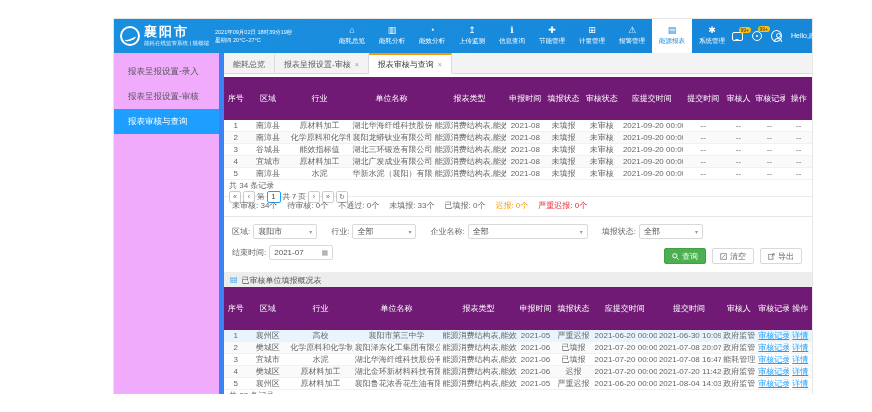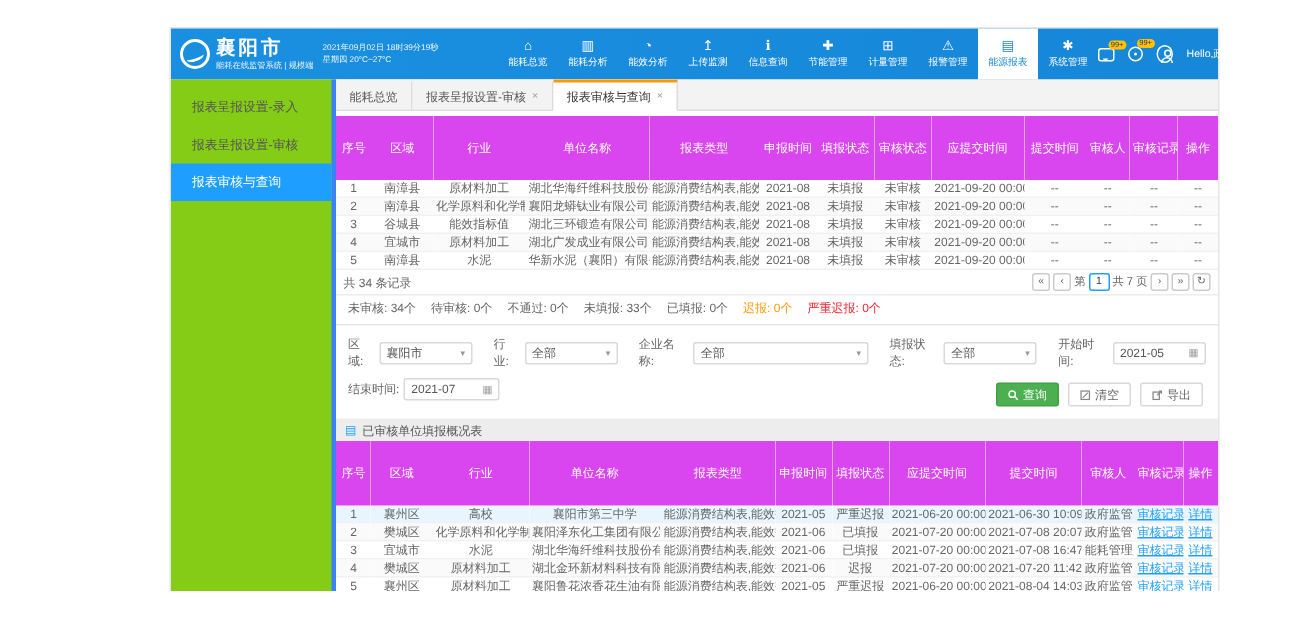--- a/index.html
+++ b/index.html
@@ -35,42 +35,42 @@
   .user-icon::after { content:""; position:absolute; left:2px; top:6.5px; width:6px; height:3px; border:1px solid #fff; border-bottom:none; border-radius:4px 4px 0 0; }
   .greeting { font-size:7px; white-space:nowrap; }
   .caret { font-size:6px; margin-left:2px; }
   .logout { display:flex; flex-direction:column; align-items:center; gap:1px; cursor:pointer; }
   .power-icon { width:9px; height:9px; border:1px solid #fff; border-radius:50%; position:relative; }
   .power-icon::after { content:""; position:absolute; left:3.2px; top:-2px; width:1px; height:4px; background:#fff; }
   .logout-label { font-size:5.5px; }
 
   
   .appbody { display:flex; height:341px; }
-  .sidebar { width:110px; flex:none; border-right:3px solid #3b82f6; padding-top:6px; background:#84cc16; }
+  .sidebar { width:110px; flex:none; border-right:5px solid #3b82f6; padding-top:6px; background:#f0abfc; }
   .side-item { height:25px; line-height:25px; font-size:8.5px; color:#555; padding-left:14px; cursor:pointer; white-space:nowrap; }
   .side-item.active { background:#1e9fff; color:#fff; }
 
   .main { flex:1; min-width:0; display:flex; flex-direction:column; }
   .tabsbar { height:21px; background:#f3f3f3; border-bottom:1px solid #dcdcdc; display:flex; align-items:stretch; }
   .tab { display:flex; align-items:center; gap:4px; padding:0 9px; font-size:8px; color:#555; border-right:1px solid #dcdcdc; background:#f3f3f3; border-top:2px solid transparent; cursor:pointer; white-space:nowrap; }
   .tab.active { background:#fff; border-top:2px solid #ff9800; color:#333; border-bottom:1px solid #fff; margin-bottom:-1px; }
   .tab .tclose { font-size:7px; color:#999; }
 
   .content { flex:1; background:#fff; padding-top:3px; overflow:hidden; }
 
   table.grid { width:100%; border-collapse:collapse; table-layout:fixed; font-size:8px; }
-  table.grid th { background:#d946ef; color:#fff; font-weight:normal; height:15px; padding:16px 2px; white-space:nowrap; overflow:hidden; }
+  table.grid th { background:#701a75; color:#fff; font-weight:normal; height:15px; padding:16px 2px; white-space:nowrap; overflow:hidden; }
   table.grid td { height:11.5px; padding:0 2px; color:#666; text-align:center; white-space:nowrap; overflow:hidden; border-bottom:1px solid #f1f1f1; }
   table.grid tr:nth-child(even) td { background:#fafafa; }
   table.grid tr.sel td { background:#e8f4fe; }
   .st-late { color:#ff9900; }
   .st-severe { color:#f5222d; }
   a.cell-link { color:#1e9fff; text-decoration:underline; cursor:pointer; }
 
-  .grid-footer { height:17px; display:flex; align-items:center; justify-content:space-between; font-size:8px; color:#666; padding:0 5px; border-bottom:1px solid #ececec; }
+  .grid-footer { height:17px; display:flex; align-items:flex-start; justify-content:space-between; font-size:8px; color:#666; padding:0 5px; border-bottom:1px solid #ececec;flex-direction:column; }
   .pager { display:flex; align-items:center; gap:2px; }
   .pbtn { min-width:12px; height:12px; line-height:10px; text-align:center; border:1px solid #ccc; border-radius:2px; background:#fff; color:#666; font-size:7px; cursor:pointer; }
   .pnum { min-width:14px; height:12px; line-height:10px; text-align:center; border:1px solid #1e9fff; border-radius:2px; font-size:7px; color:#333; background:#fff; }
   .ptext { font-size:7.5px; color:#666; }
 
   .summary { padding:3px 8px 5px; font-size:8px; color:#666; border-bottom:1px solid #e6e6e6; display:flex; gap:10px; white-space:nowrap; }
   .summary .s-late { color:#ff9900; }
   .summary .s-severe { color:#f5222d; }
 
   .filters { position:relative; padding:7px 8px 6px; border-bottom:1px solid #eee; }
@@ -350,27 +350,20 @@
                 <span class="selectbox wide">
                     <span>全部</span>
                     <span class="sb-caret">▾</span>
                   </span>
               </div>
               <div class="field">
                 <span>填报状态:</span>
                 <span class="selectbox">
                     <span>全部</span>
                     <span class="sb-caret">▾</span>
-                  </span>
-              </div>
-              <div class="field">
-                <span>开始时间:</span>
-                <span class="datebox">
-                    <span>2021-05</span>
-                    <span class="cal">▦</span>
                   </span>
               </div>
             </div>
             <div class="frow">
               <div class="field">
                 <span>结束时间:</span>
                 <span class="datebox">
                     <span>2021-07</span>
                     <span class="cal">▦</span>
                   </span>

